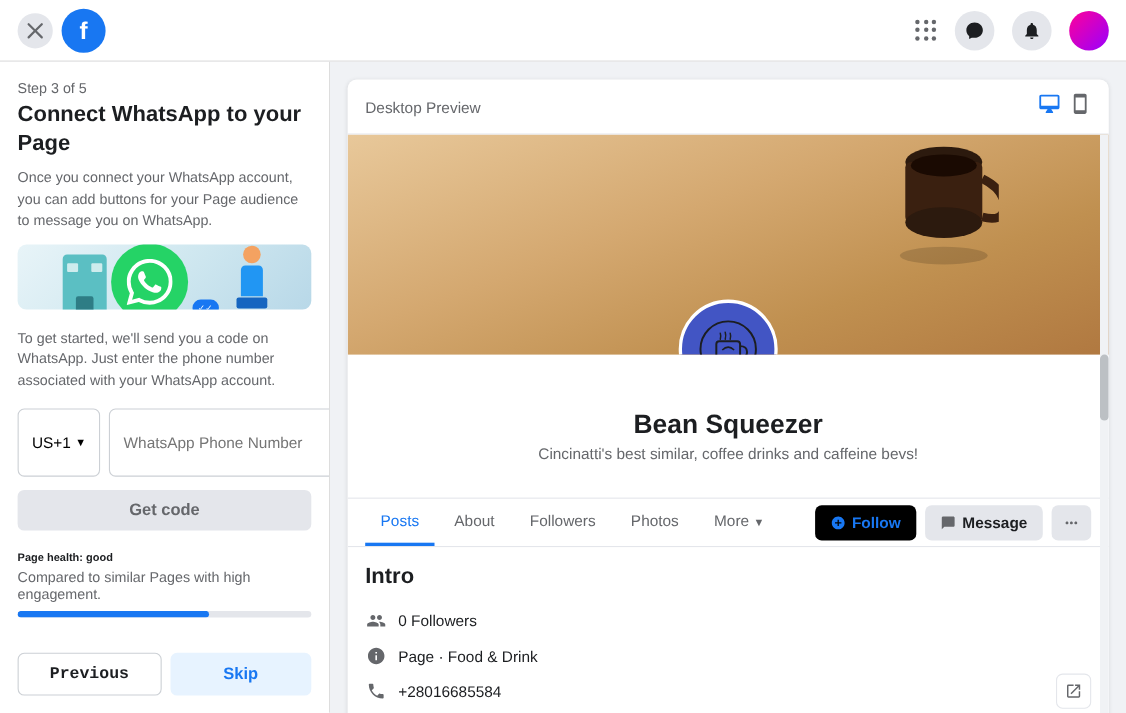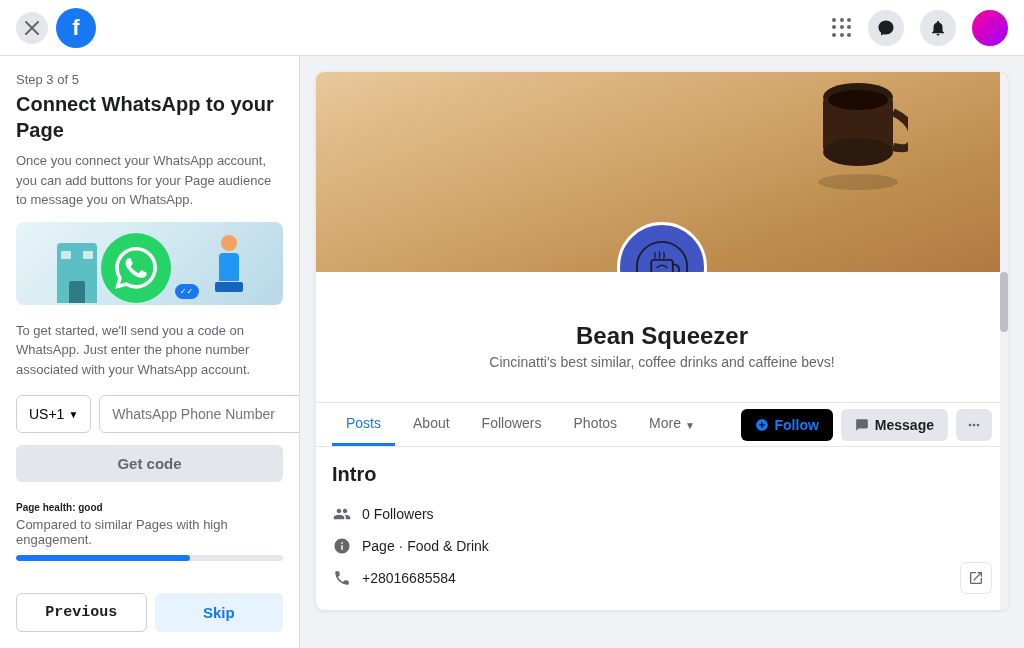--- a/index.html
+++ b/index.html
@@ -83,21 +83,21 @@
       padding: 10px 12px;
       font-size: 14px;
       cursor: pointer;
       background: #fff;
       white-space: nowrap;
     }
     .phone-input {
       flex: 1;
       border: 1px solid #ccd0d5;
       border-radius: 6px;
-      padding: 10px 12px;
+      padding: 22px 12px;
       font-size: 14px;
       color: #65676b;
       outline: none;
     }
     .get-code-btn {
       width: 100%;
       padding: 10px;
       background: #e4e6eb;
       color: #65676b;
       border: none;
@@ -462,20 +462,35 @@
 
     <div class="bottom-buttons">
       <button class="btn-previous">Previous</button>
       <button class="btn-skip">Skip</button>
     </div>
   </div>
 
   <div class="right-panel">
     <div class="preview-container">
 
+      <div class="preview-header">
+        <span class="preview-title">Desktop Preview</span>
+        <div class="preview-icons">
+          <span class="preview-icon">
+            <svg width="20" height="20" viewBox="0 0 24 24" fill="#1877f2">
+              <path d="M21 2H3c-1.1 0-2 .9-2 2v12c0 1.1.9 2 2 2h7l-2 3v1h8v-1l-2-3h7c1.1 0 2-.9 2-2V4c0-1.1-.9-2-2-2zm0 12H3V4h18v10z"></path>
+            </svg>
+          </span>
+          <span class="preview-icon">
+            <svg width="20" height="20" viewBox="0 0 24 24" fill="#65676b">
+              <path d="M17 1.01L7 1c-1.1 0-2 .9-2 2v18c0 1.1.9 2 2 2h10c1.1 0 2-.9 2-2V3c0-1.1-.9-1.99-2-1.99zM17 19H7V5h10v14z"></path>
+            </svg>
+          </span>
+        </div>
+      </div>
 
       <div class="preview-body" style="position:relative;">
 
         <div class="cover-photo" style="background:linear-gradient(160deg,#e8c89a 0%,#d4a870 40%,#c09050 70%,#b07840 100%);">
 
           <div style="position:absolute;top:10px;right:100px;width:100px;height:110px;">
             <svg viewBox="0 0 100 110" width="100" height="110">
 
               <ellipse cx="50" cy="15" rx="35" ry="14" fill="#2c1a0e"></ellipse>
               <rect x="15" y="15" width="70" height="55" rx="5" fill="#3a2010"></rect>

